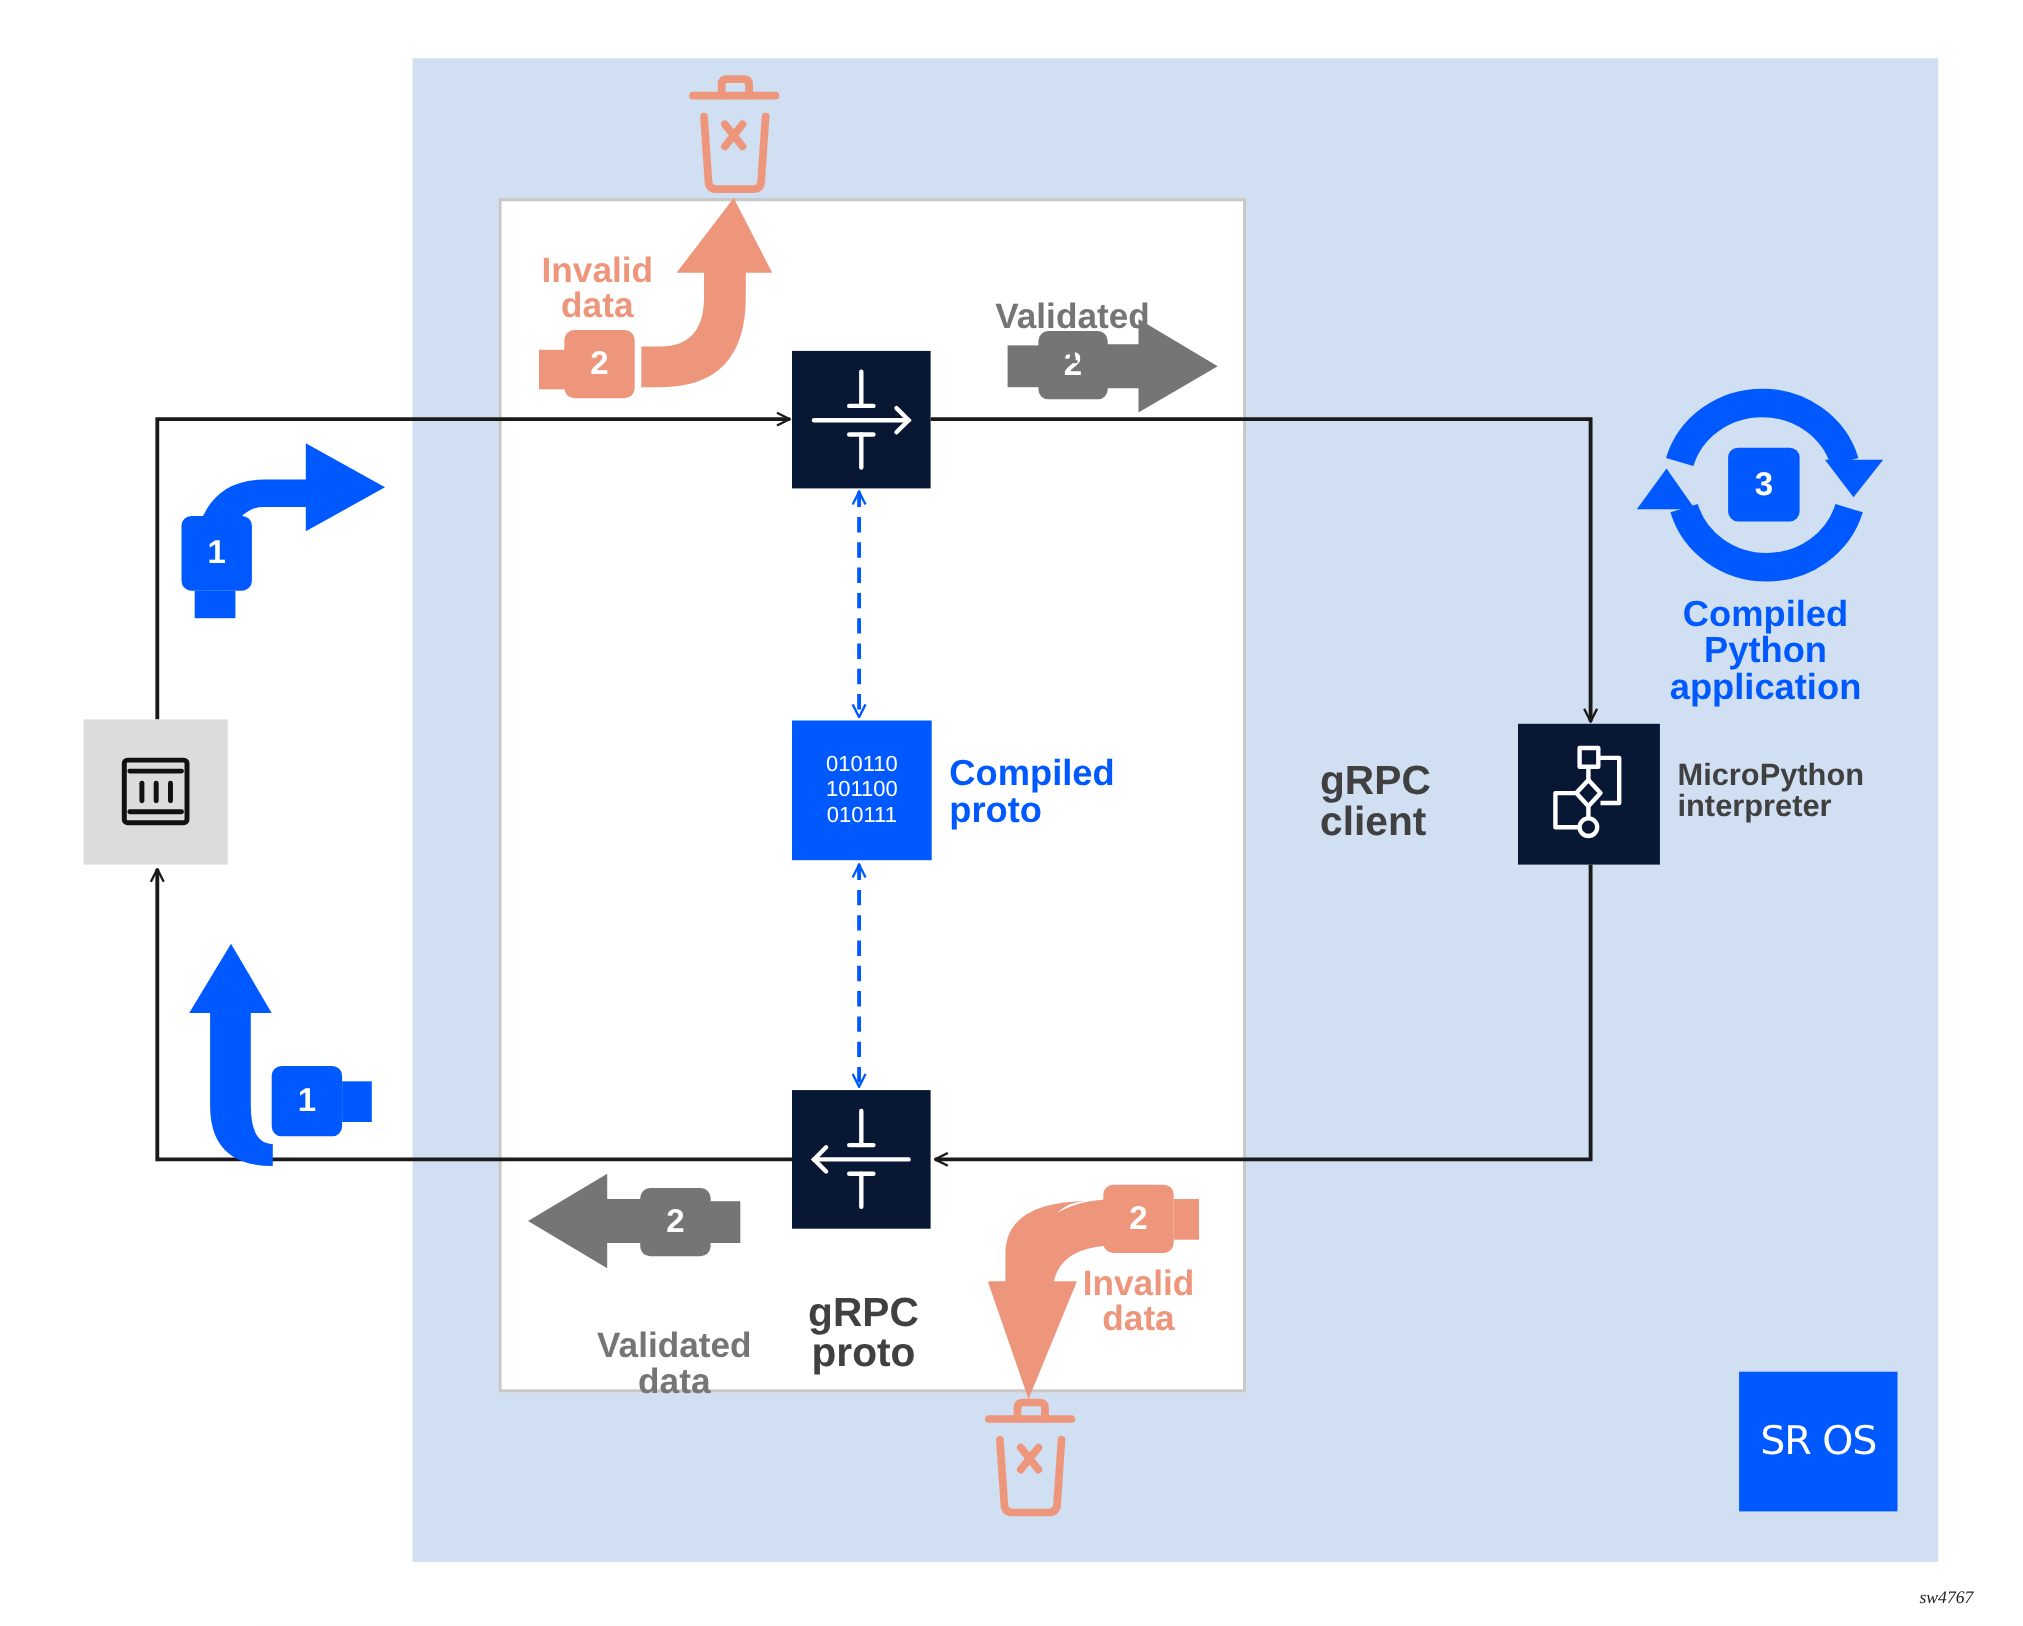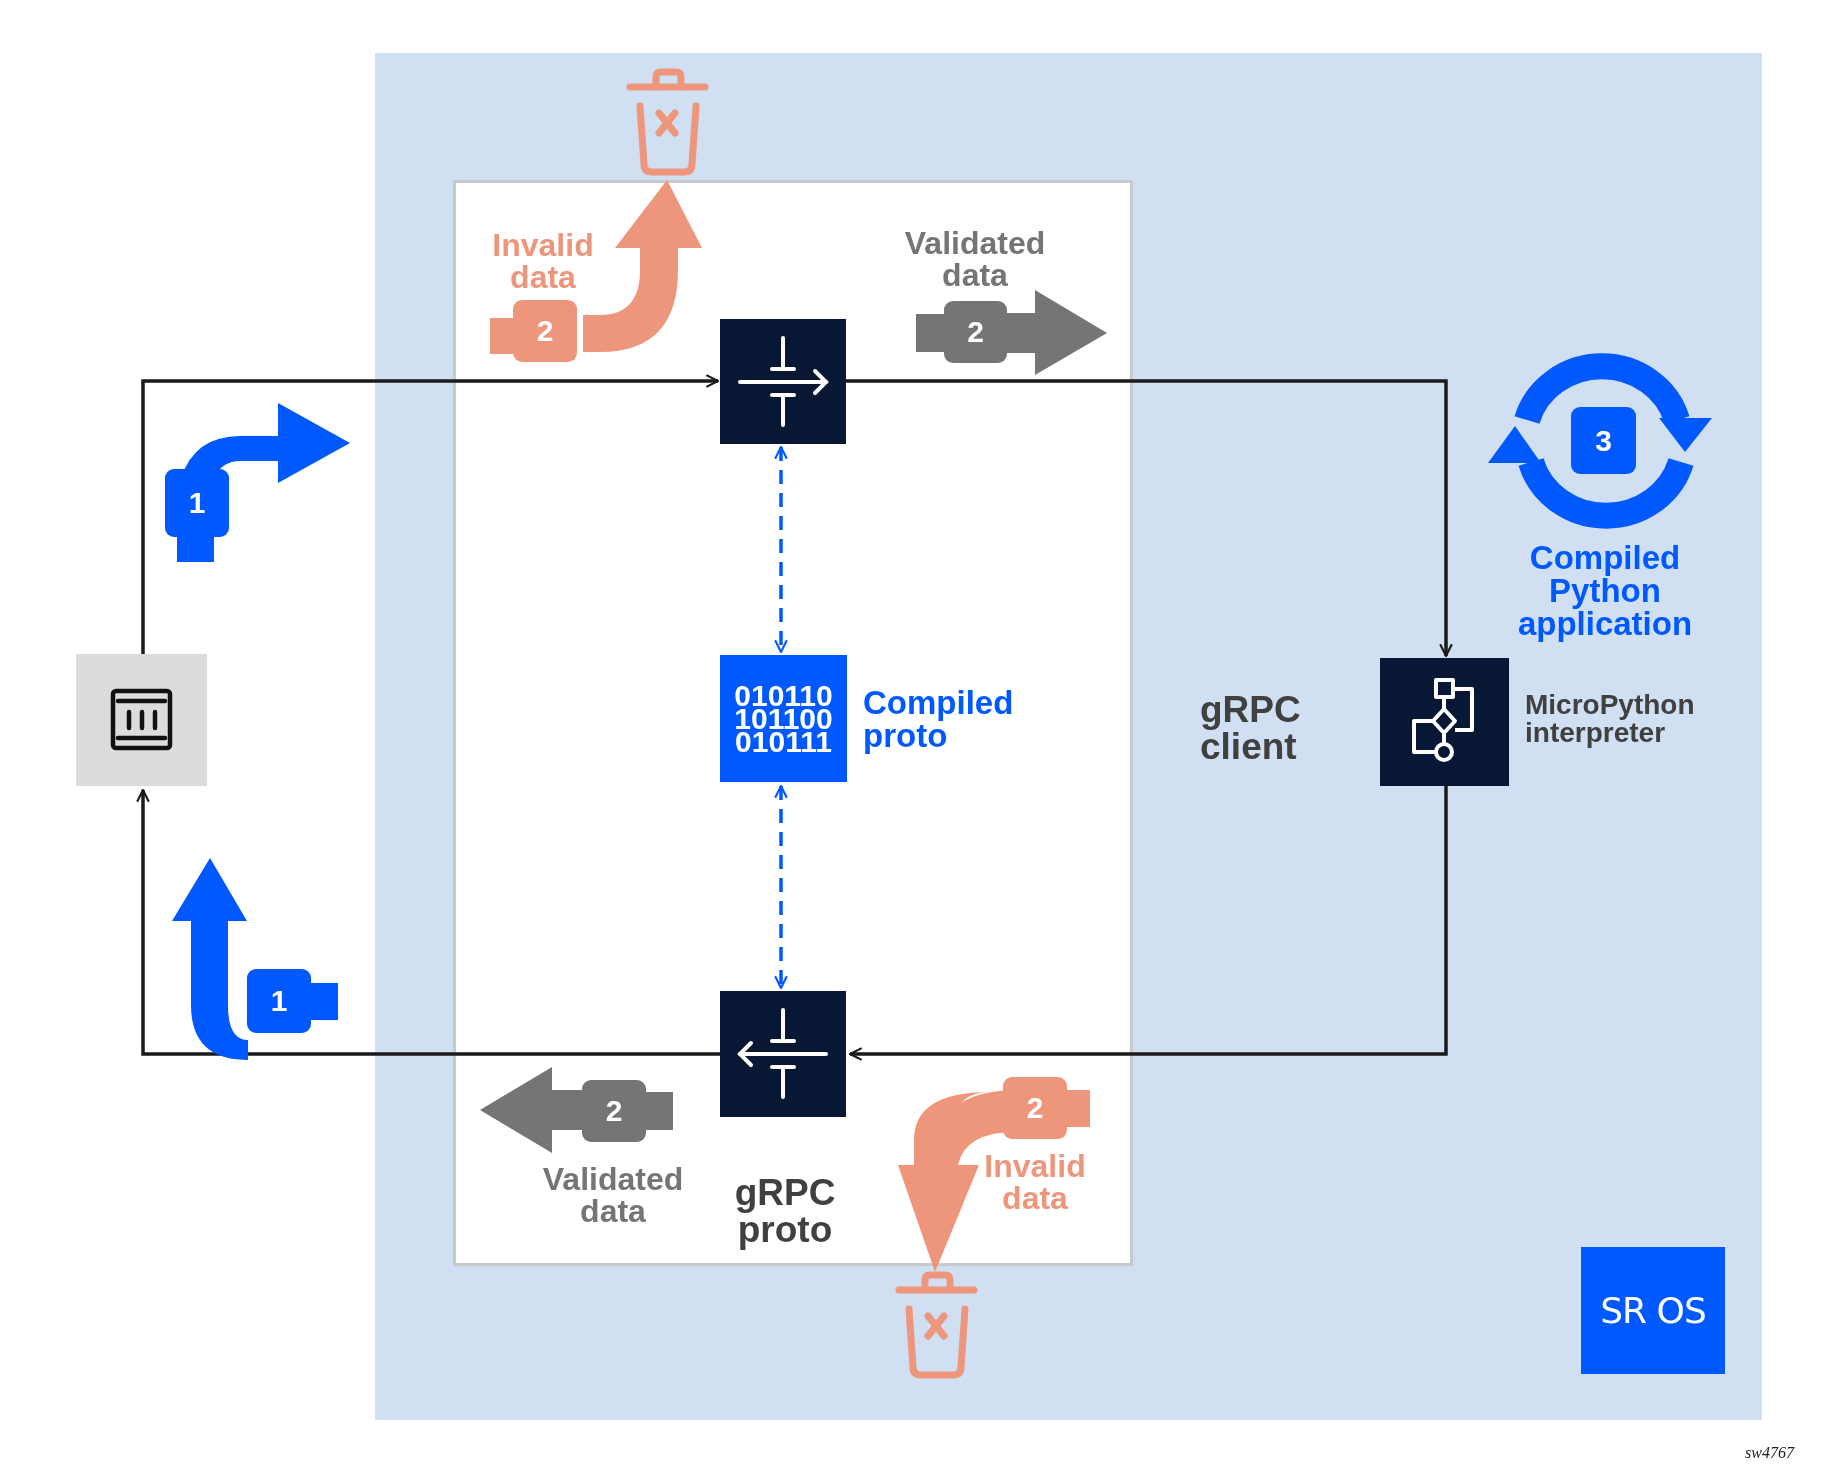--- a/index.html
+++ b/index.html
@@ -7,30 +7,30 @@
          font-family:"Liberation Sans", sans-serif; }
   .abs { position:absolute; }
   #panel { left:375px; top:53px; width:1387px; height:1367px; background:#d0dff1; }
   #inner { left:453px; top:180px; width:674px; height:1080px; background:#ffffff;
            border:3px solid #c9c9c9; }
   .dark-box { background:#081733; }
   .blue-box { background:#0059ff; }
   .lbl { font-weight:bold; line-height:1.0; }
   .lbl span { display:block; }
   .salmon { color:#ee967c; }
-  .grey { color:#757575; }
+  .grey { color:#757575;margin-top:44px; }
   .blue { color:#0059ff; }
   .black { color:#404040; }
   #device { left:76px; top:654px; width:131px; height:132px; background:#dcdcdc; }
   #sros { left:1581px; top:1247px; width:144px; height:127px; background:#0059ff; color:#fff;
           font-family:"DejaVu Sans", sans-serif; font-size:36px; display:flex; align-items:center;
           justify-content:center; letter-spacing:-1px; }
   #tag { left:1745px; top:1444px; font-family:"Liberation Serif", serif; font-style:italic;
          font-size:16px; color:#222; }
-  .proto-bits { color:#fff; font-weight:bold; font-size:30px; line-height:23px; text-align:center;
+  .proto-bits { color:#fff; font-weight:normal; font-size:20px; line-height:23px; text-align:center;
                 width:100%; }
   svg { position:absolute; left:0; top:0; overflow:visible; }
 </style>
 </head>
 <body>
 
 <div id="panel" class="abs"></div>
 <div id="inner" class="abs"></div>
 
 <svg width="1839" height="1478">

